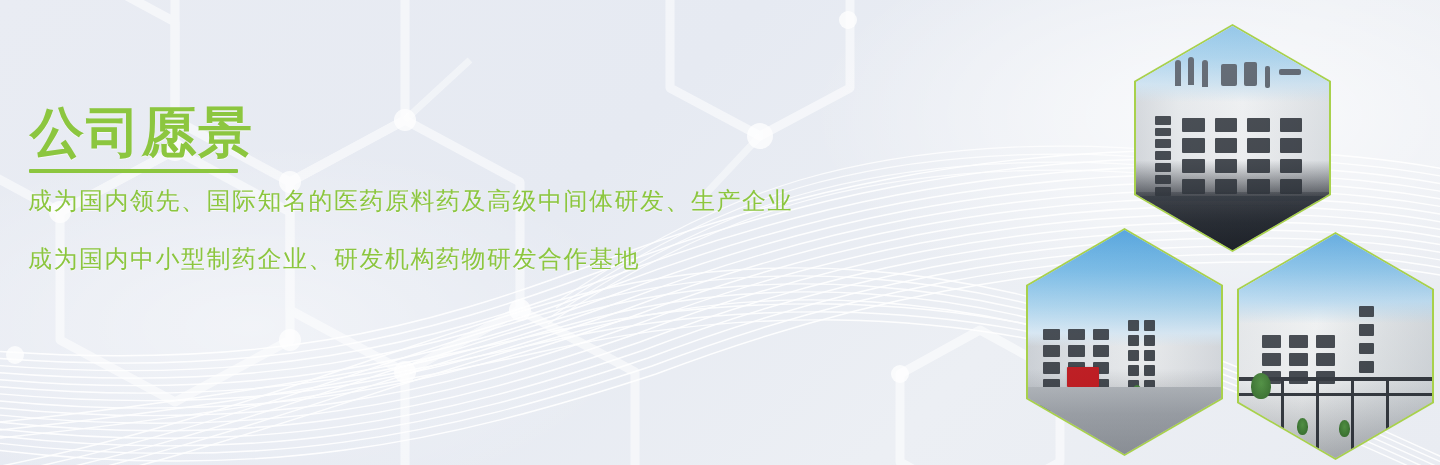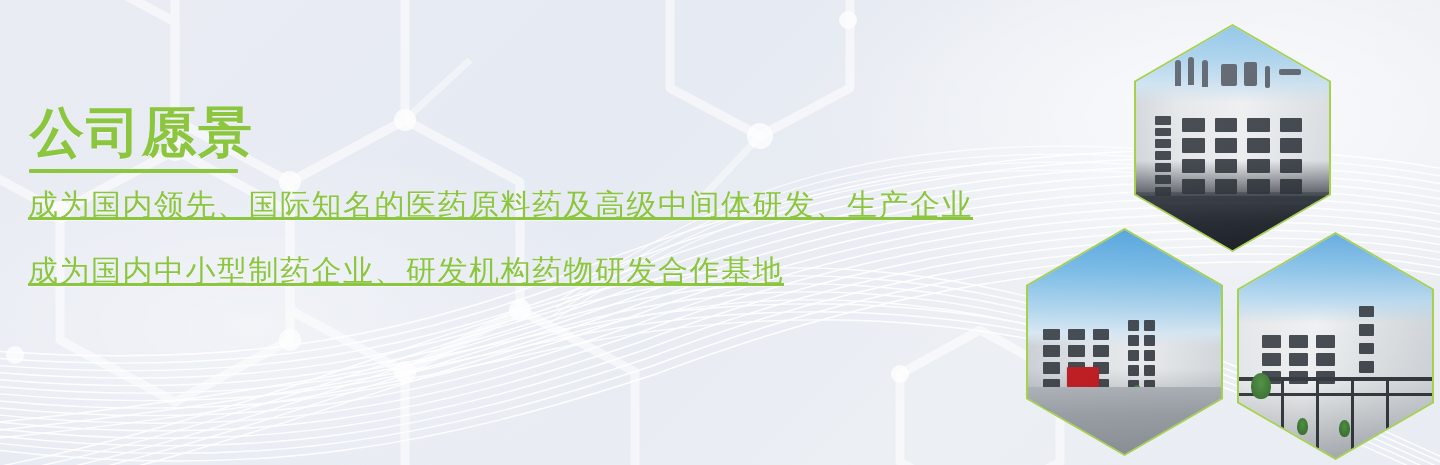--- a/index.html
+++ b/index.html
@@ -62,27 +62,26 @@
     text-align: right;
   }
   .title-underline {
     width: 209px;
     height: 4px;
     background: #8cc63f;
     margin: 2px 0 0 1px;
     border-radius: 1px;
   }
   .vision-line {
-    font-size: 30px;
+    font-size: 24px;
     line-height: 1.2;
     color: #8cc63f;
     letter-spacing: 1.5px;
     white-space: nowrap;
     text-shadow: 0 1px 0 rgba(255,255,255,0.5);
-    text-decoration: underline;
   }
   .vision-line.l1 { margin-top: 14px; }
   .vision-line.l2 { margin-top: 30px; }
 
   
   .hex {
     position: absolute;
     z-index: 6;
     clip-path: polygon(50% 0%, 100% 25%, 100% 75%, 50% 100%, 0% 75%, 0% 25%);
     background: #a8d14b;

